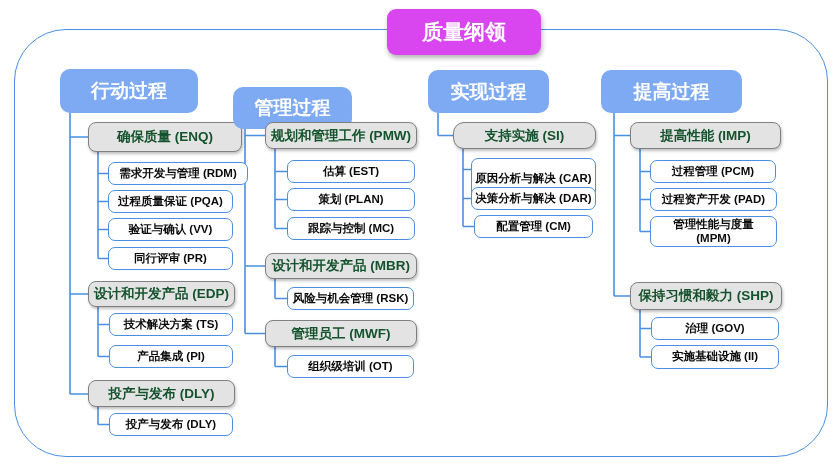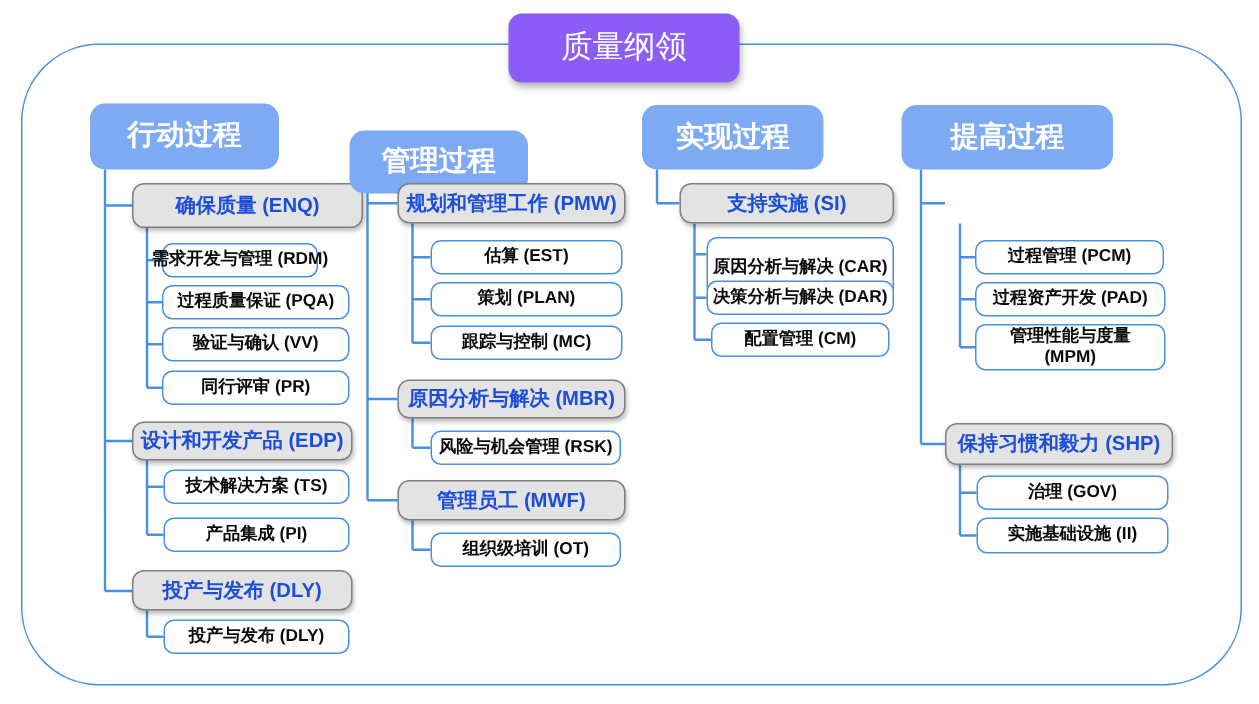--- a/index.html
+++ b/index.html
@@ -11,29 +11,29 @@
     position:absolute;left:14px;top:29px;width:812px;height:426px;
     border:1.6px solid #4a90e2;border-radius:52px;background:transparent;
   }
   svg.connectors{position:absolute;left:0;top:0;width:839px;height:469px;}
   svg.connectors path{fill:none;stroke:#4a90e2;stroke-width:1.6;}
   .box{
     position:absolute;display:flex;align-items:center;justify-content:center;
     text-align:center;box-sizing:border-box;white-space:nowrap;line-height:1.15;
   }
   .title-box{
-    background:#8b5cf6;color:#ffffff;font-weight:normal;font-size:21px;
-    border-radius:9px;box-shadow:1px 3px 5px rgba(0,0,0,0.3);z-index:3;
+    background:#d946ef;color:#ffffff;font-weight:bold;font-size:21px;
+    border-radius:9px;box-shadow:1px 3px 5px rgba(0,0,0,0.3);z-index:3;margin-left:48px;
   }
   .hdr{
     background:#7daaf2;color:#ffffff;font-weight:bold;font-size:19px;
     border-radius:10px;z-index:2;
   }
   .l2{
-    background:#e3e3e3;color:#1d4ed8;font-weight:bold;font-size:13.5px;
+    background:#e3e3e3;color:#14532d;font-weight:bold;font-size:13.5px;
     border:1.8px solid #808080;border-radius:8px;
     box-shadow:1px 2px 3px rgba(0,0,0,0.25);z-index:2;
   }
   .l3{
     background:#ffffff;color:#0a0a0a;font-weight:bold;font-size:11.5px;
     border:1.6px solid #4a90e2;border-radius:7px;z-index:2;
   }
   .wrap2{white-space:pre-line;}
 </style>
 </head>
@@ -58,49 +58,50 @@
     <path d="M438,113 V135.5 M438,135.5 H453"></path>
     <path d="M463,149 V226.5 M463,169.5 H471 M463,198.5 H471 M463,226.5 H474"></path>
 
     <path d="M614,113 V296 M614,135.5 H630 M614,296 H630"></path>
     <path d="M640,149 V231.5 M640,171.5 H650 M640,199.5 H650 M640,231.5 H650"></path>
     <path d="M640,310 V357 M640,328.5 H651 M640,357 H651"></path>
   </svg>
 
   <div class="box title-box" style="left:339px;top:9px;width:154px;height:46px;">质量纲领</div>
 
-  <div class="box hdr" style="left:60px;top:69px;width:126px;height:44px;">行动过程</div>
+  <div class="box hdr" style="left:60px;top:69px;width:138px;height:44px;">行动过程</div>
   <div class="box l2" style="left:88px;top:122px;width:154px;height:30px;">确保质量 (ENQ)</div>
-  <div class="box l3" style="left:108px;top:162px;width:104px;height:23px;">需求开发与管理 (RDM)</div>
+  <div class="box l3" style="left:108px;top:162px;width:140px;height:23px;">需求开发与管理 (RDM)</div>
   <div class="box l3" style="left:108px;top:190px;width:125px;height:23px;">过程质量保证 (PQA)</div>
   <div class="box l3" style="left:108px;top:218px;width:125px;height:23px;">验证与确认 (VV)</div>
   <div class="box l3" style="left:108px;top:247px;width:125px;height:23px;">同行评审 (PR)</div>
   <div class="box l2" style="left:88px;top:281px;width:147px;height:26px;">设计和开发产品 (EDP)</div>
   <div class="box l3" style="left:109px;top:313px;width:124px;height:23px;text-align:center;">技术解决方案 (TS)</div>
   <div class="box l3" style="left:109px;top:345px;width:124px;height:23px;">产品集成 (PI)</div>
   <div class="box l2" style="left:88px;top:380px;width:147px;height:27px;">投产与发布 (DLY)</div>
   <div class="box l3" style="left:109px;top:413px;width:124px;height:23px;">投产与发布 (DLY)</div>
 
   <div class="box hdr" style="left:233px;top:71px;width:119px;height:42px;margin-top:16px;">管理过程</div>
   <div class="box l2" style="left:265px;top:122px;width:152px;height:27px;text-align:right;">规划和管理工作 (PMW)</div>
   <div class="box l3" style="left:287px;top:188px;width:128px;height:23px;">策划 (PLAN)</div>
   <div class="box l3" style="left:287px;top:160px;width:128px;height:23px;">估算 (EST)</div>
   <div class="box l3" style="left:287px;top:217px;width:128px;height:23px;">跟踪与控制 (MC)</div>
-  <div class="box l2" style="left:265px;top:253px;width:152px;height:26px;">原因分析与解决 (MBR)</div>
+  <div class="box l2" style="left:265px;top:253px;width:152px;height:26px;">设计和开发产品 (MBR)</div>
   <div class="box l3" style="left:287px;top:287px;width:127px;height:23px;">风险与机会管理 (RSK)</div>
   <div class="box l2" style="left:265px;top:320px;width:152px;height:27px;">管理员工 (MWF)</div>
   <div class="box l3" style="left:287px;top:355px;width:127px;height:23px;">组织级培训 (OT)</div>
 
   <div class="box hdr" style="left:428px;top:70px;width:121px;height:43px;">实现过程</div>
-  <div class="box l2" style="left:453px;top:122px;width:143px;height:27px;">支持实施 (SI)</div>
+  <div class="box l2" style="left:453px;top:122px;width:143px;height:27px;border-radius:11px;">支持实施 (SI)</div>
   <div class="box l3" style="left:471px;top:158px;width:125px;height:41px;">原因分析与解决 (CAR)</div>
   <div class="box l3" style="left:471px;top:187px;width:125px;height:23px;">决策分析与解决 (DAR)</div>
   <div class="box hdr" style="left:601px;top:70px;width:141px;height:43px;">提高过程</div>
 
   <div class="box l3" style="left:474px;top:215px;width:119px;height:23px;">配置管理 (CM)</div>
+  <div class="box l2" style="left:630px;top:122px;width:151px;height:27px;">提高性能 (IMP)</div>
   <div class="box l3" style="left:650px;top:160px;width:126px;height:23px;">过程管理 (PCM)</div>
   <div class="box l3" style="left:650px;top:188px;width:127px;height:23px;">过程资产开发 (PAD)</div>
   <div class="box l3 wrap2" style="left:650px;top:216px;width:127px;height:31px;">管理性能与度量
 (MPM)</div>
   <div class="box l2" style="left:630px;top:282px;width:152px;height:28px;">保持习惯和毅力 (SHP)</div>
   <div class="box l3" style="left:651px;top:317px;width:128px;height:23px;">治理 (GOV)</div>
   <div class="box l3" style="left:651px;top:345px;width:128px;height:24px;">实施基础设施 (II)</div>
 
 </div>
 

